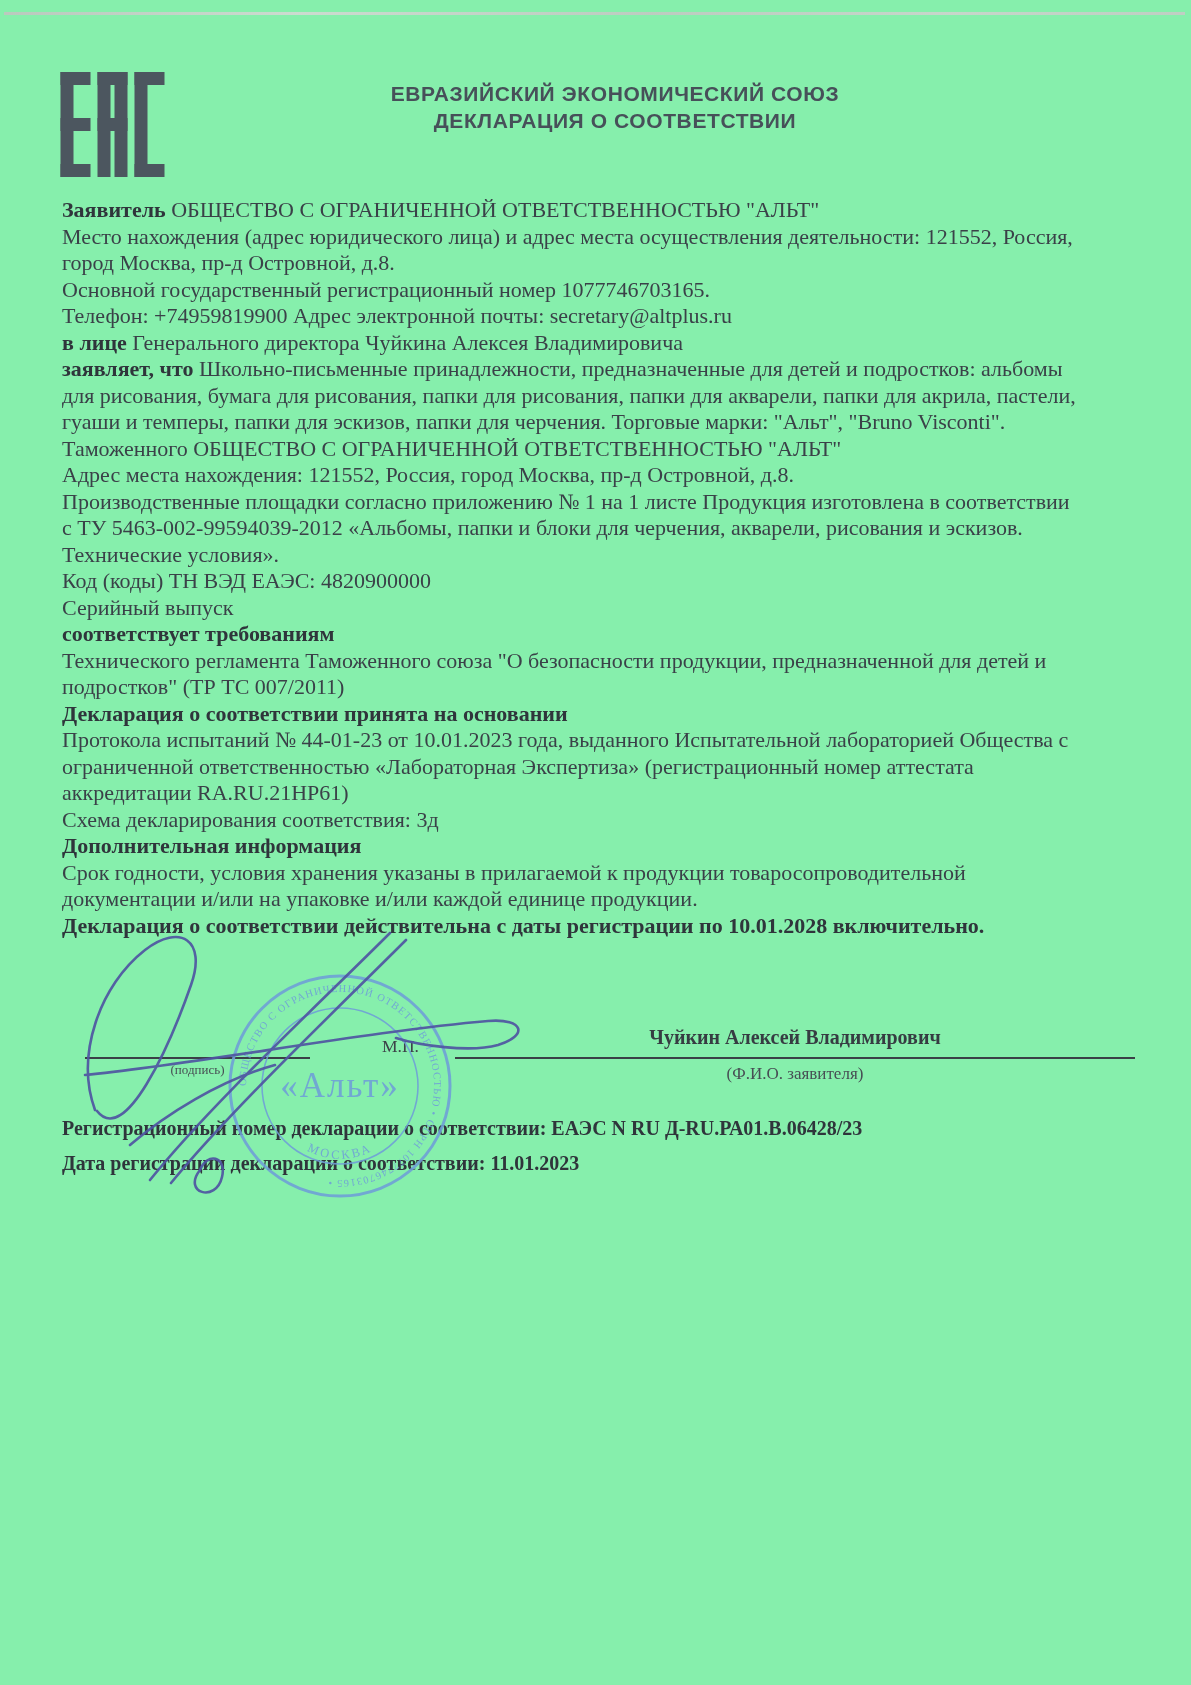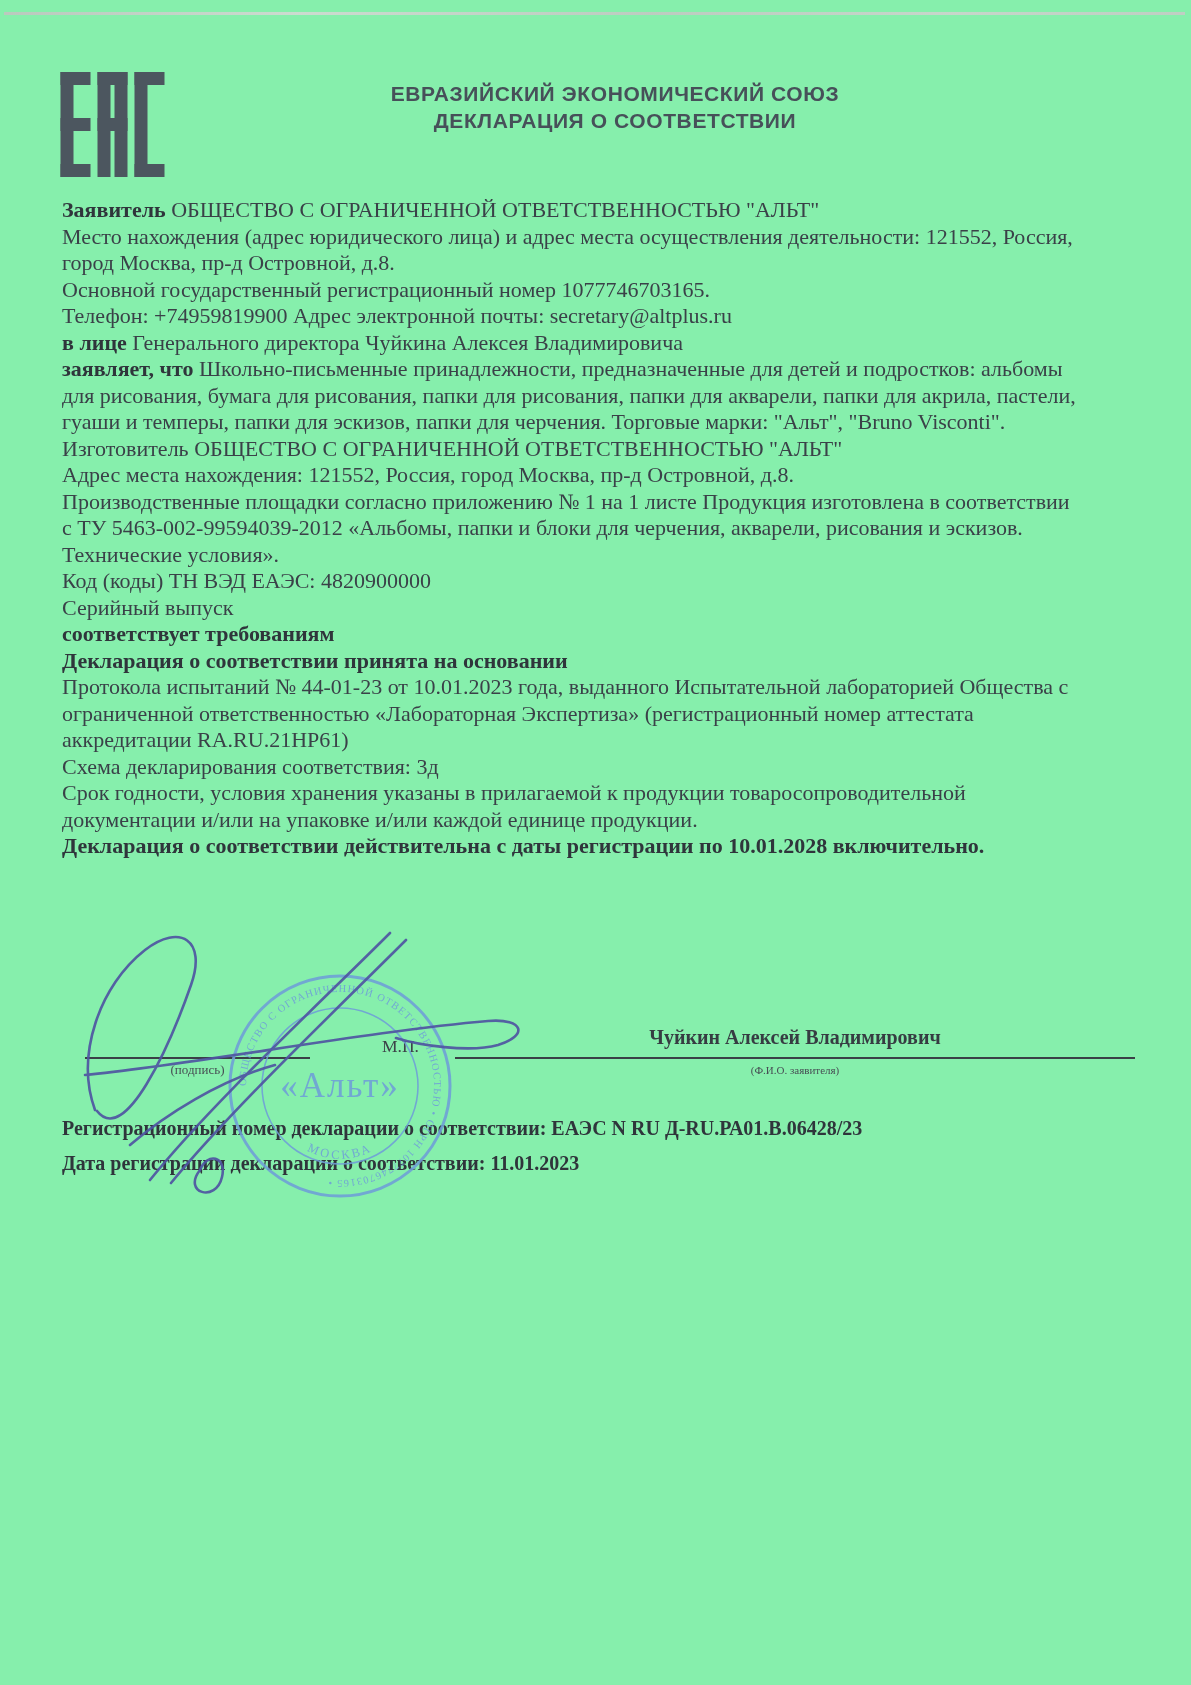--- a/index.html
+++ b/index.html
@@ -34,21 +34,21 @@
   .boldline { font-weight:bold; color:#2f353b; }
   .mt8 { margin-top:8px; }
   .mt14 { margin-top:14px; }
   .mt28 { margin-top:28px; }
 
   .sig-line-left  { position:absolute; left:85px;  top:1057px; width:225px; border-top:2px solid #3a4046; }
   .sig-caption-left { position:absolute; left:85px; top:1062px; width:225px; text-align:center; font-size:13px; color:#474e54; }
   .mp-label { position:absolute; left:382px; top:1036px; font-size:17.5px; color:#3c4248; }
   .sig-line-right { position:absolute; left:455px; top:1057px; width:680px; border-top:2px solid #3a4046; }
   .fio-name { position:absolute; left:455px; top:1026px; width:680px; text-align:center; font-size:20px; color:#363c42;font-weight:bold; }
-  .fio-caption { position:absolute; left:455px; top:1064px; width:680px; text-align:center; font-size:11px; color:#474e54; }
+  .fio-caption { position:absolute; left:455px; top:1064px; width:680px; text-align:center; font-size:17px; color:#474e54; }
 
   .reg-line  { position:absolute; left:62px; top:1117px; font-weight:bold; font-size:20px; color:#2f353b; }
   .date-line { position:absolute; left:62px; top:1152px; font-weight:bold; font-size:20px; color:#2f353b; }
 
   .stamp-svg { position:absolute; left:220px; top:966px; pointer-events:none; opacity:.88; }
   .signature-svg { position:absolute; left:70px; top:915px; pointer-events:none; opacity:.92; }
   .stamp-text { font-family:"Liberation Serif", serif; }
 </style>
 </head>
 <body>
@@ -82,34 +82,37 @@
     <p><span class="lead">Заявитель</span> <span>ОБЩЕСТВО С ОГРАНИЧЕННОЙ ОТВЕТСТВЕННОСТЬЮ "АЛЬТ"</span></p>
     <p class="pre">Место нахождения (адрес юридического лица) и адрес места осуществления деятельности: 121552, Россия,
 город Москва, пр-д Островной, д.8.</p>
     <p>Основной государственный регистрационный номер 1077746703165.</p>
     <p>Телефон: +74959819900 Адрес электронной почты: secretary@altplus.ru</p>
     <p><span class="lead">в лице</span> <span>Генерального директора Чуйкина Алексея Владимировича</span></p>
     <p class="mt8"><span class="lead">заявляет, что</span> <span class="pre">Школьно-письменные принадлежности, предназначенные для детей и подростков: альбомы
 для рисования, бумага для рисования, папки для рисования, папки для акварели, папки для акрила, пастели,
 гуаши и темперы, папки для эскизов, папки для черчения. Торговые марки: "Альт", "Bruno Visconti".</span></p>
 
-    <p class="mt14"><span>Изготовитель</span> <span>ОБЩЕСТВО С ОГРАНИЧЕННОЙ ОТВЕТСТВЕННОСТЬЮ "АЛЬТ"</span></p>
+    <p class="mt14"><span>Таможенного</span> <span>ОБЩЕСТВО С ОГРАНИЧЕННОЙ ОТВЕТСТВЕННОСТЬЮ "АЛЬТ"</span></p>
     <p>Адрес места нахождения: 121552, Россия, город Москва, пр-д Островной, д.8.</p>
     <p class="pre">Производственные площадки согласно приложению № 1 на 1 листе Продукция изготовлена в соответствии
 с ТУ 5463-002-99594039-2012 «Альбомы, папки и блоки для черчения, акварели, рисования и эскизов.
 Технические условия».</p>
 
     <p class="mt28">Код (коды) ТН ВЭД ЕАЭС: 4820900000</p>
     <p>Серийный выпуск</p>
     <p class="boldline">соответствует требованиям</p>
+    <p class="pre">Технического регламента Таможенного союза "О безопасности продукции, предназначенной для детей и
+подростков" (ТР ТС 007/2011)</p>
     <p class="boldline">Декларация о соответствии принята на основании</p>
     <p class="pre">Протокола испытаний № 44-01-23 от 10.01.2023 года, выданного Испытательной лабораторией Общества с
 ограниченной ответственностью «Лабораторная Экспертиза» (регистрационный номер аттестата
 аккредитации RA.RU.21НР61)</p>
     <p>Схема декларирования соответствия: 3д</p>
+    <p class="boldline">Дополнительная информация</p>
     <p class="pre">Срок годности, условия хранения указаны в прилагаемой к продукции товаросопроводительной
 документации и/или на упаковке и/или каждой единице продукции.</p>
     <p class="boldline mt14">Декларация о соответствии действительна с даты регистрации по 10.01.2028 включительно.</p>
   </div>
 
   <div class="fio-name">Чуйкин Алексей Владимирович</div>
   <div class="sig-line-left"></div>
   <div class="sig-caption-left">(подпись)</div>
   <div class="mp-label">М.П.</div>
   <div class="sig-line-right"></div>

